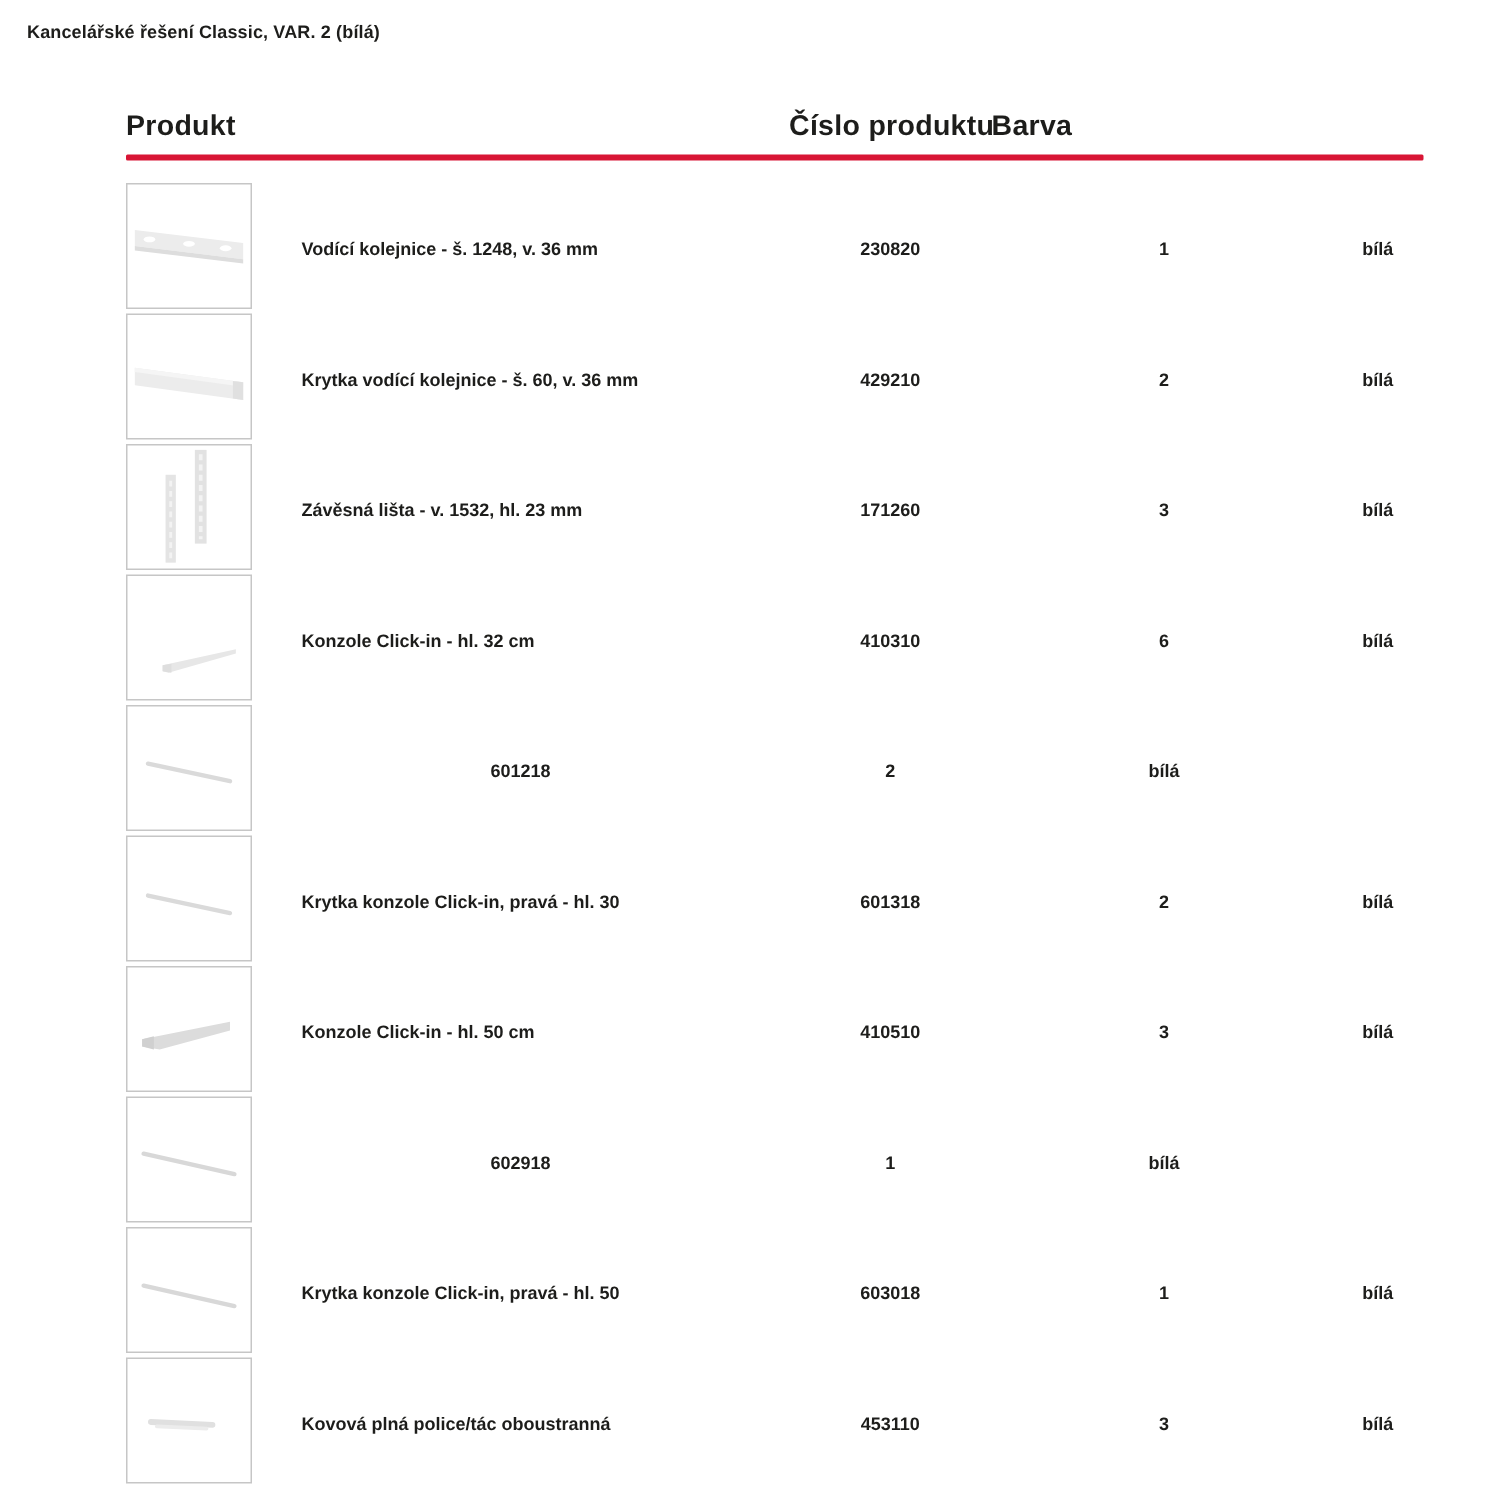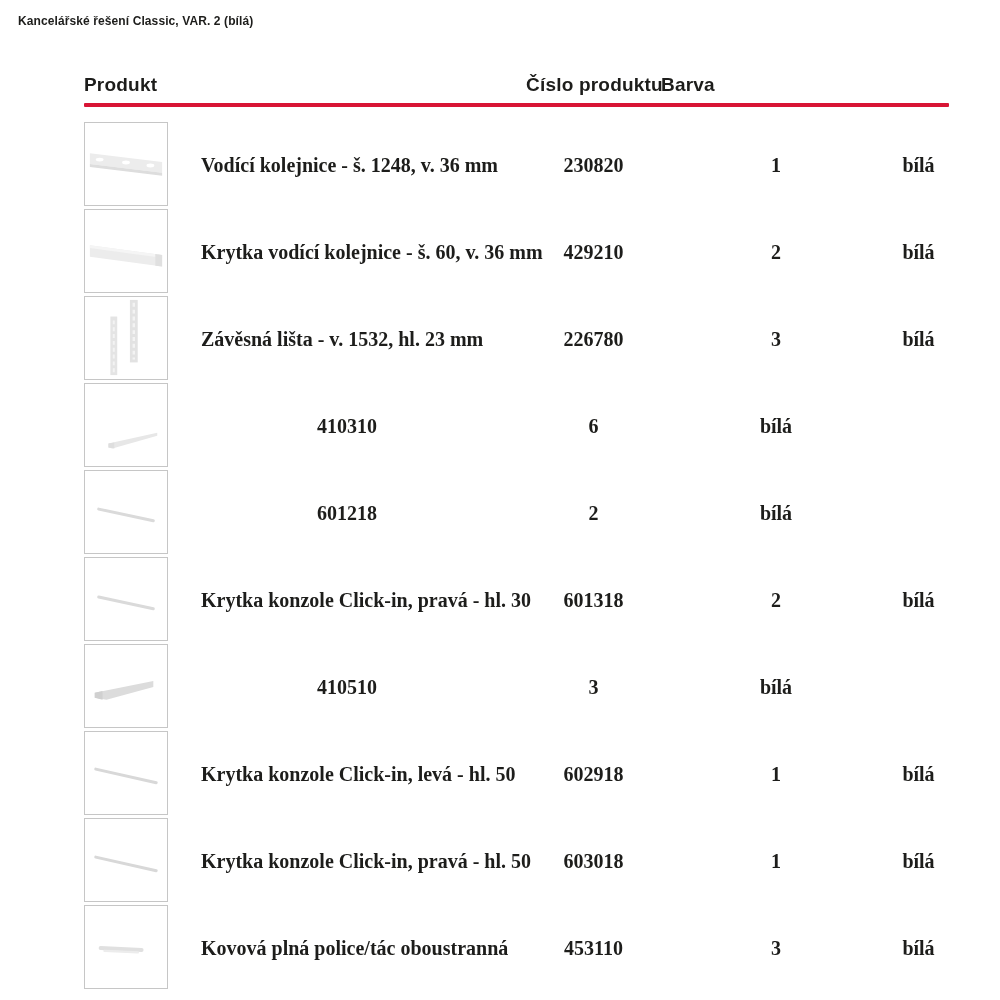--- a/index.html
+++ b/index.html
@@ -33,21 +33,21 @@
     height:87px;
     align-items:center;
   }
   .thumb {
     width:84px; height:84px;
     border:1px solid #c6c6c6;
     background:#ffffff;
     align-self:start;
   }
   .thumb svg { display:block; width:100%; height:100%; }
-  .cell { font-size:20px; font-weight:700; white-space:nowrap;font-family:Liberation Serif, serif; }
+  .cell { font-size:12px; font-weight:700; white-space:nowrap; }
   .cell.name   { padding-left:33px; text-align:left; }
   .cell.center { text-align:center; }
 </style>
 </head>
 <body>
 
 <h1 class="page-title">Kancelářské řešení Classic, VAR. 2 (bílá)</h1>
 
 <div class="parts-table">
   <div class="header-row">
@@ -90,32 +90,33 @@
   <div class="row">
     <div class="thumb">
           <svg viewBox="0 0 84 84">
             <rect x="26" y="20" width="7" height="60" fill="#e4e4e4"></rect>
             <line x1="29.5" y1="24" x2="29.5" y2="78" stroke="#f3f3f3" stroke-width="2" stroke-dasharray="4 3"></line>
             <rect x="46" y="3" width="8" height="64" fill="#e2e2e2"></rect>
             <line x1="50" y1="6" x2="50" y2="64" stroke="#f3f3f3" stroke-width="2.5" stroke-dasharray="4 3"></line>
           </svg>
         </div>
     <div class="cell name">Závěsná lišta - v. 1532, hl. 23 mm</div>
-    <div class="cell center">226780</div>
+    <div class="cell center">171260</div>
     <div class="cell center">3</div>
     <div class="cell center">bílá</div>
   </div>
 
   <div class="row">
     <div class="thumb">
           <svg viewBox="0 0 84 84">
             <polygon points="24,61 74,50 74,53 28,66 24,65" fill="#e7e7e7"></polygon>
             <polygon points="24,61 30,60 30,66 24,65" fill="#dedede"></polygon>
           </svg>
         </div>
+    <div class="cell name">Konzole Click-in - hl. 32 cm</div>
     <div class="cell center">410310</div>
     <div class="cell center">6</div>
     <div class="cell center">bílá</div>
   </div>
 
   <div class="row">
     <div class="thumb">
           <svg viewBox="0 0 84 84">
             <line x1="14" y1="39" x2="70" y2="51" stroke="#dadada" stroke-width="3" stroke-linecap="round"></line>
           </svg>
@@ -137,32 +138,32 @@
     <div class="cell center">bílá</div>
   </div>
 
   <div class="row">
     <div class="thumb">
           <svg viewBox="0 0 84 84">
             <polygon points="10,49 70,37 70,43 22,56 10,54" fill="#dcdcdc"></polygon>
             <polygon points="10,49 18,47 18,56 10,54" fill="#d0d0d0"></polygon>
           </svg>
         </div>
+    <div class="cell name">Konzole Click-in - hl. 50 cm</div>
     <div class="cell center">410510</div>
     <div class="cell center">3</div>
     <div class="cell center">bílá</div>
   </div>
 
   <div class="row">
     <div class="thumb">
           <svg viewBox="0 0 84 84">
             <line x1="11" y1="38" x2="73" y2="52" stroke="#d8d8d8" stroke-width="3" stroke-linecap="round"></line>
           </svg>
         </div>
-    <div class="cell name">Krytka konzole Click-in, levá - hl. 50</div>
     <div class="cell center">602918</div>
     <div class="cell center">1</div>
     <div class="cell center">bílá</div>
   </div>
 
   <div class="row">
     <div class="thumb">
           <svg viewBox="0 0 84 84">
             <line x1="11" y1="39" x2="73" y2="53" stroke="#d8d8d8" stroke-width="3" stroke-linecap="round"></line>
           </svg>

